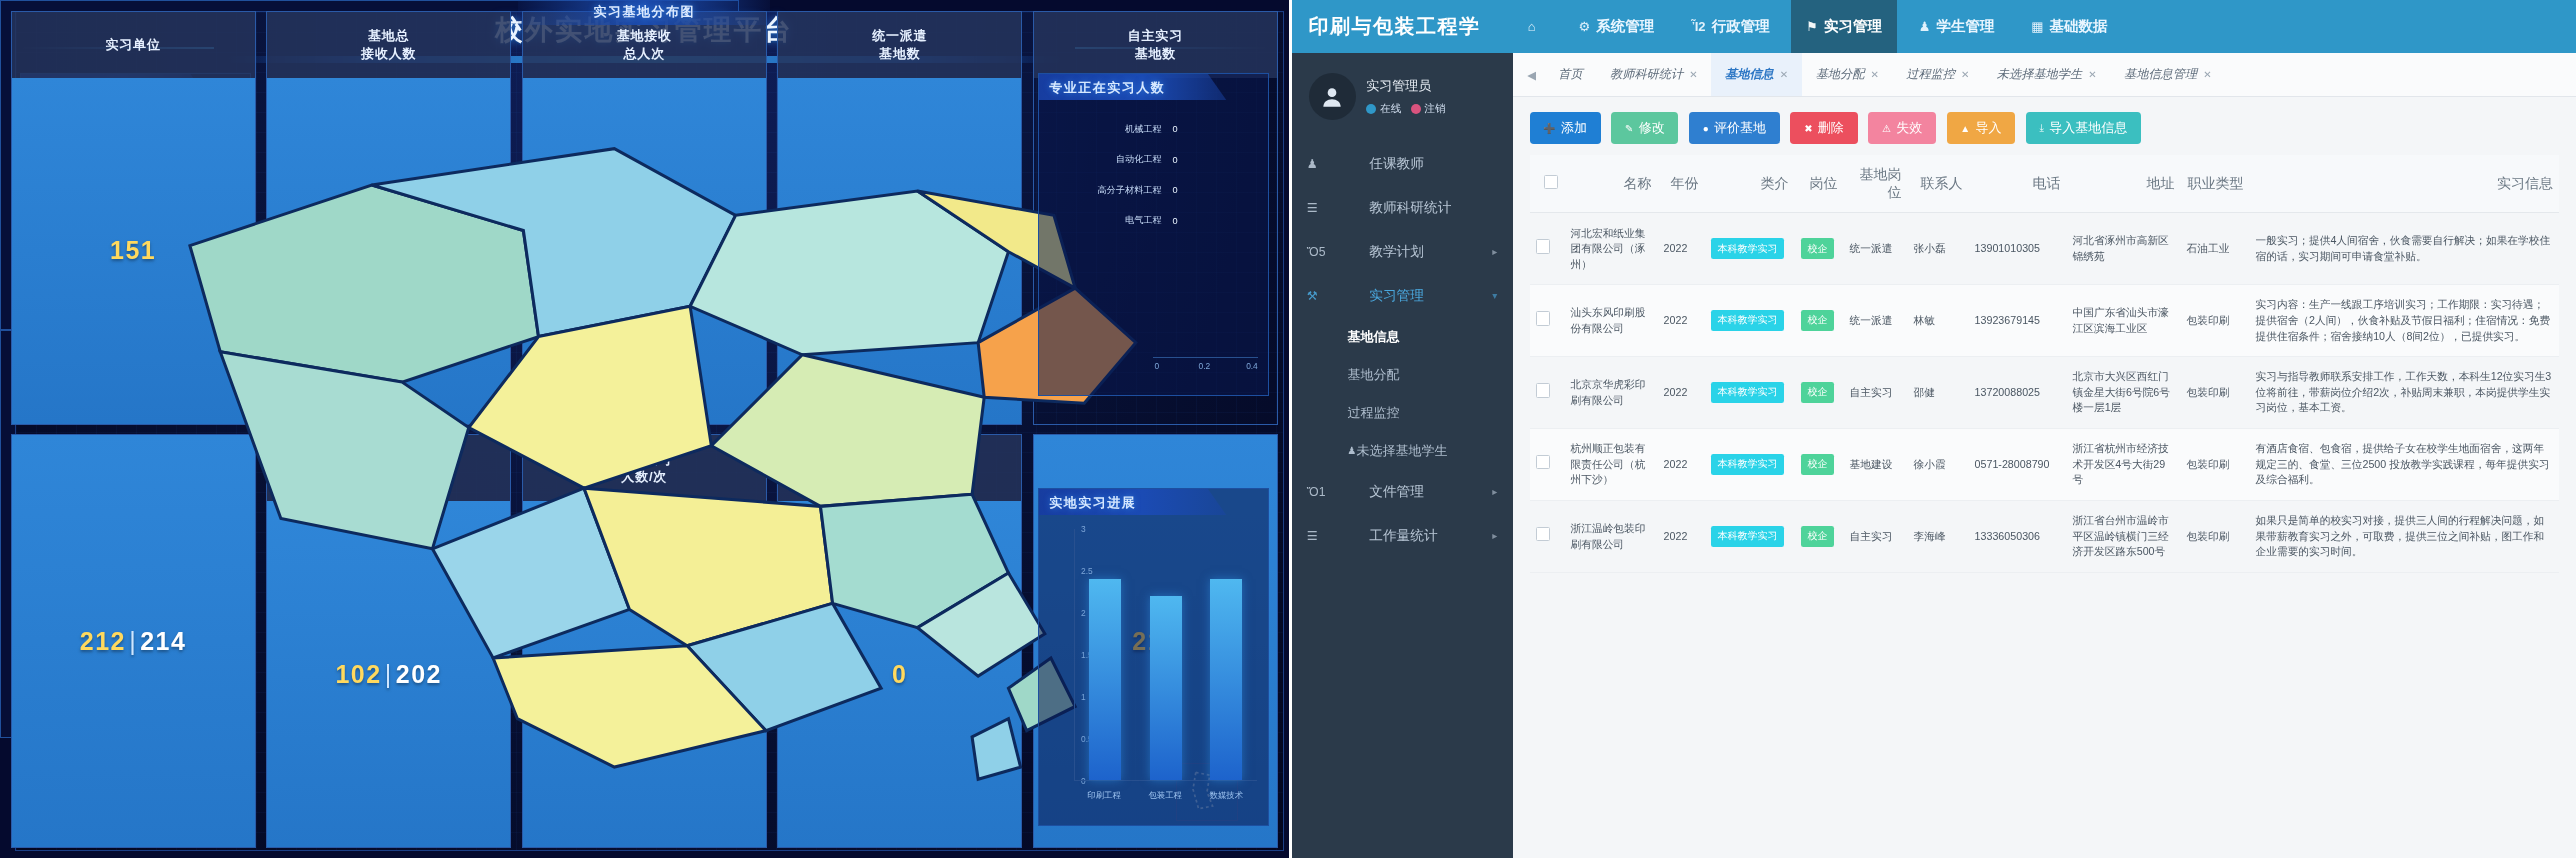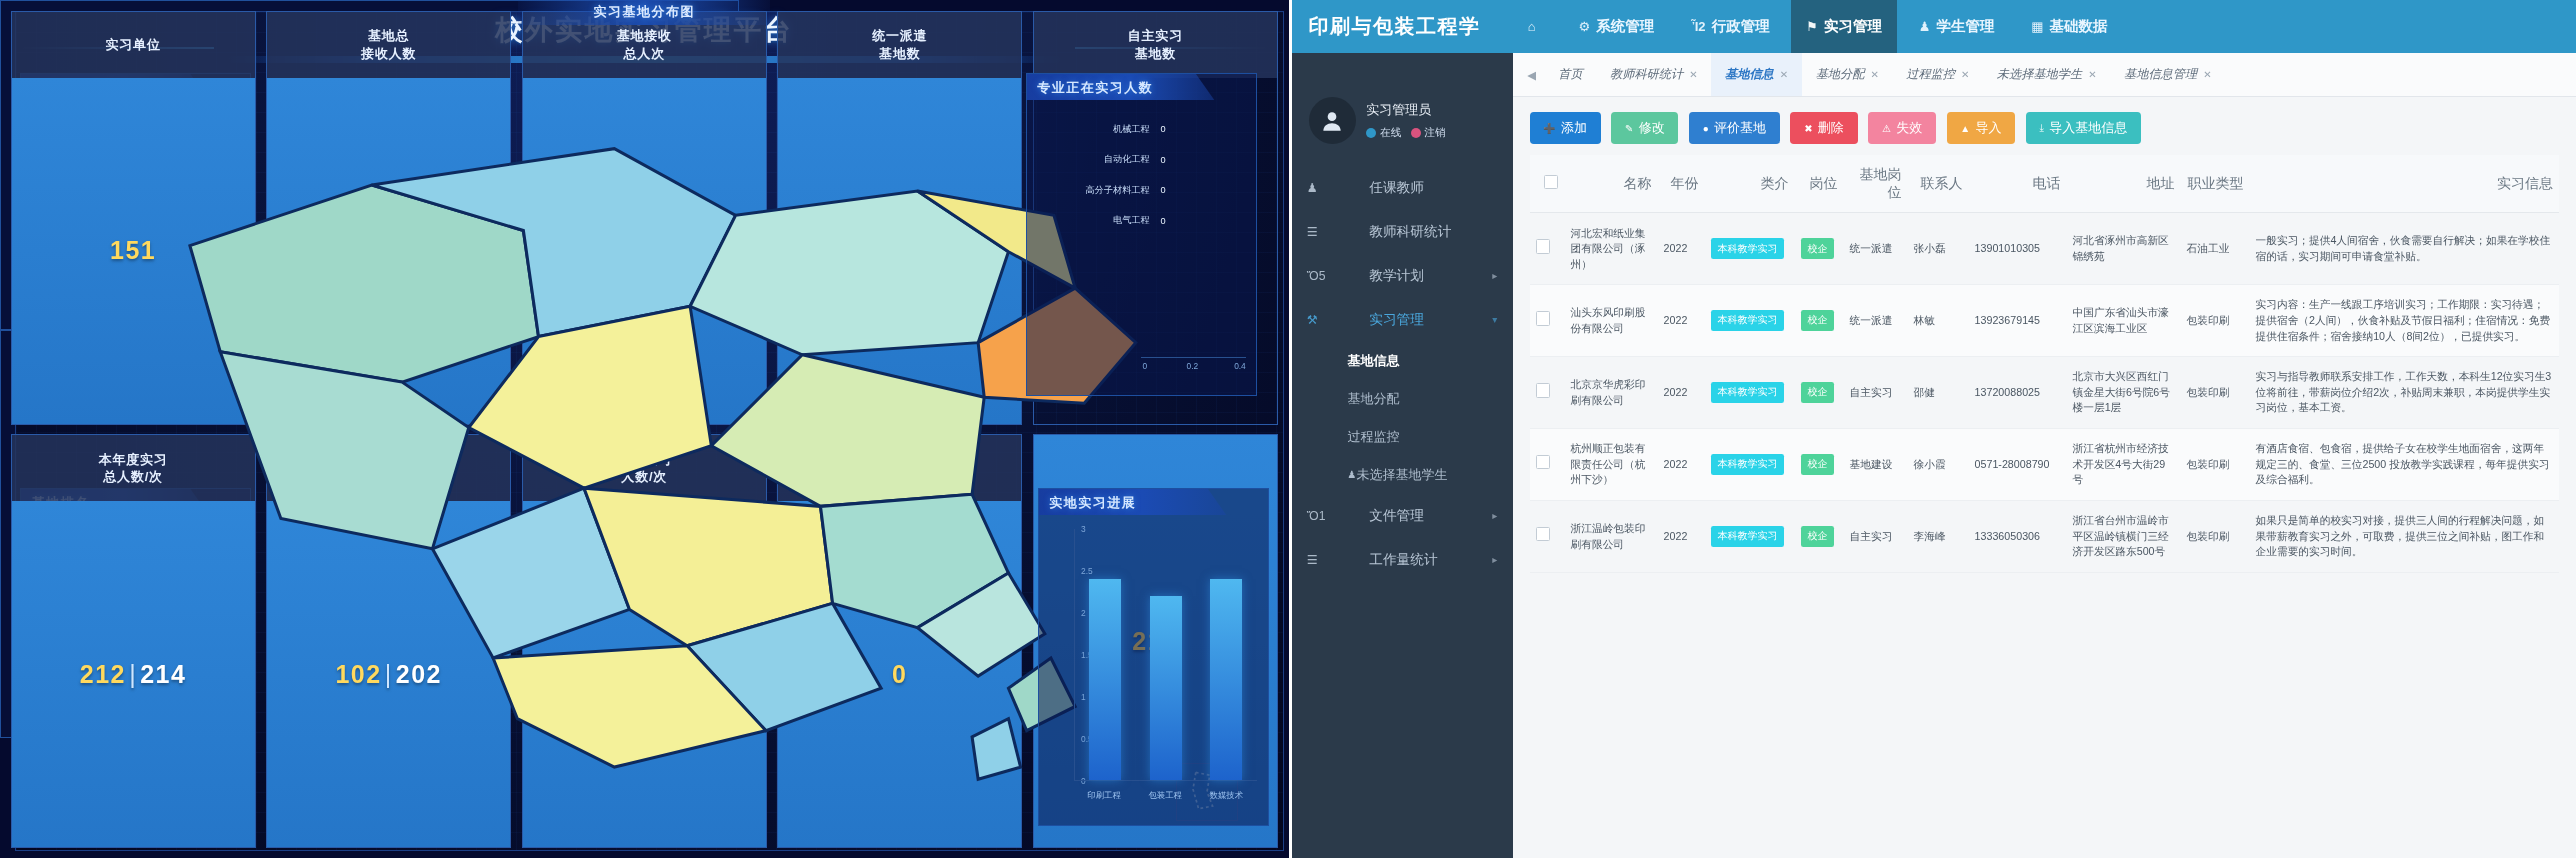--- a/index.html
+++ b/index.html
@@ -78,21 +78,21 @@
   
   #p-map{left:269px;top:418px;width:737px;height:406px;background:rgba(8,20,68,.4);border:0.8px solid #20509c;}
   .map-title{position:absolute;left:50%;top:-1.5px;transform:translateX(-50%);
       width:252px;height:26px;background:linear-gradient(90deg,rgba(20,60,150,.1),#1c4cae,rgba(20,60,150,.1));
       color:#dceaff;font-size:13px;font-weight:bold;letter-spacing:1.5px;
       display:flex;align-items:center;justify-content:center;text-shadow:0 0 6.1px #2f7fe0;}
   .map-wrap{position:absolute;inset:34px 7.6px 7.6px 7.6px;}
   .map-legend{position:absolute;right:43px;bottom:30.5px;width:60px;height:56px;border:0.8px solid #3a74c4;}
 
   
-  #p-right1{right:32px;top:73px;width:229px;height:321px;}
+  #p-right1{right:20px;top:73px;width:229px;height:321px;}
   .prog-list{position:absolute;left:9.2px;right:9.2px;top:40px;bottom:38px;}
   .prog-row{display:flex;align-items:center;height:30.5px;font-size:9.2px;color:#c8dcf8;}
   .prog-row .lb{width:114px;text-align:right;padding-right:10.7px;white-space:nowrap;overflow:hidden;text-overflow:ellipsis;}
   .prog-row .vv{color:#eaf4ff;}
   .raxis{position:absolute;left:114px;right:9.2px;bottom:21.4px;height:15.3px;border-top:0.8px solid #28508f;}
   .raxis span{position:absolute;top:2.3px;font-size:8.4px;color:#7ea6d8;transform:translateX(-50%);}
 
   #p-right2{right:20px;top:488px;width:229px;height:336px;}
   .col-chart{position:absolute;left:35px;right:10.7px;top:40px;bottom:44px;}
   .col-wrap{position:absolute;left:0;right:0;bottom:0;top:0;display:flex;align-items:flex-end;
@@ -108,21 +108,21 @@
   .brand{width:221px;flex:0 0 221px;color:#fff;font-size:20px;font-weight:bold;letter-spacing:1.5px;
       padding-left:17px;box-sizing:border-box;}
   .topnav{display:flex;align-items:center;gap:6.1px;height:53px;}
   .topnav a{display:flex;align-items:center;gap:6.1px;height:53px;padding:0 15.3px;color:#eaf6ff;
       font-size:14.5px;font-weight:bold;text-decoration:none;box-sizing:border-box;}
   .topnav a.act{background:#24627f;color:#fff;}
   .topnav .ic{font-size:13px;opacity:.95;}
 
   .app-body{display:flex;height:805px;}
   .side{width:221px;flex:0 0 221px;background:#2b3a4a;color:#c6d2de;box-sizing:border-box;}
-  .user{display:flex;align-items:center;gap:10.7px;padding:20px 13.7px 17px 17px;margin-top:24px;}
+  .user{display:flex;align-items:center;gap:10.7px;padding:20px 13.7px 17px 17px;}
   .avatar{width:47px;height:47px;border-radius:50%;background:#1f2b38;display:flex;align-items:center;
       justify-content:center;flex:0 0 47px;}
   .avatar svg{width:26px;height:26px;fill:#dfe8f2;}
   .uname{font-size:13px;color:#e8eef5;margin-bottom:6.9px;}
   .ustat{display:flex;gap:9.2px;font-size:10.7px;}
   .chip{display:inline-flex;align-items:center;gap:3.8px;color:#cfdced;}
   .dot{width:10px;height:10px;border-radius:50%;display:inline-block;}
   .dot.on{background:#2f97c8;}
   .dot.off{background:#d9537e;}
 
@@ -276,21 +276,20 @@
             <div class="kpi-val">430</div>
           </div>
           <div class="kpi">
             <div class="kpi-lab">统一派遣<br>基地数</div>
             <div class="kpi-val">32</div>
           </div>
           <div class="kpi">
             <div class="kpi-lab">自主实习<br>基地数</div>
           </div>
           <div class="kpi">
-            <div class="kpi-lab">本年度实习<br>总人数/次</div>
             <div class="kpi-val">
               <span>212</span>
               <span class="sep">|</span>
               <span class="w">214</span>
             </div>
           </div>
           <div class="kpi">
             <div class="kpi-lab">统一派遣<br>人数/次</div>
             <div class="kpi-val">
               <span>102</span>

